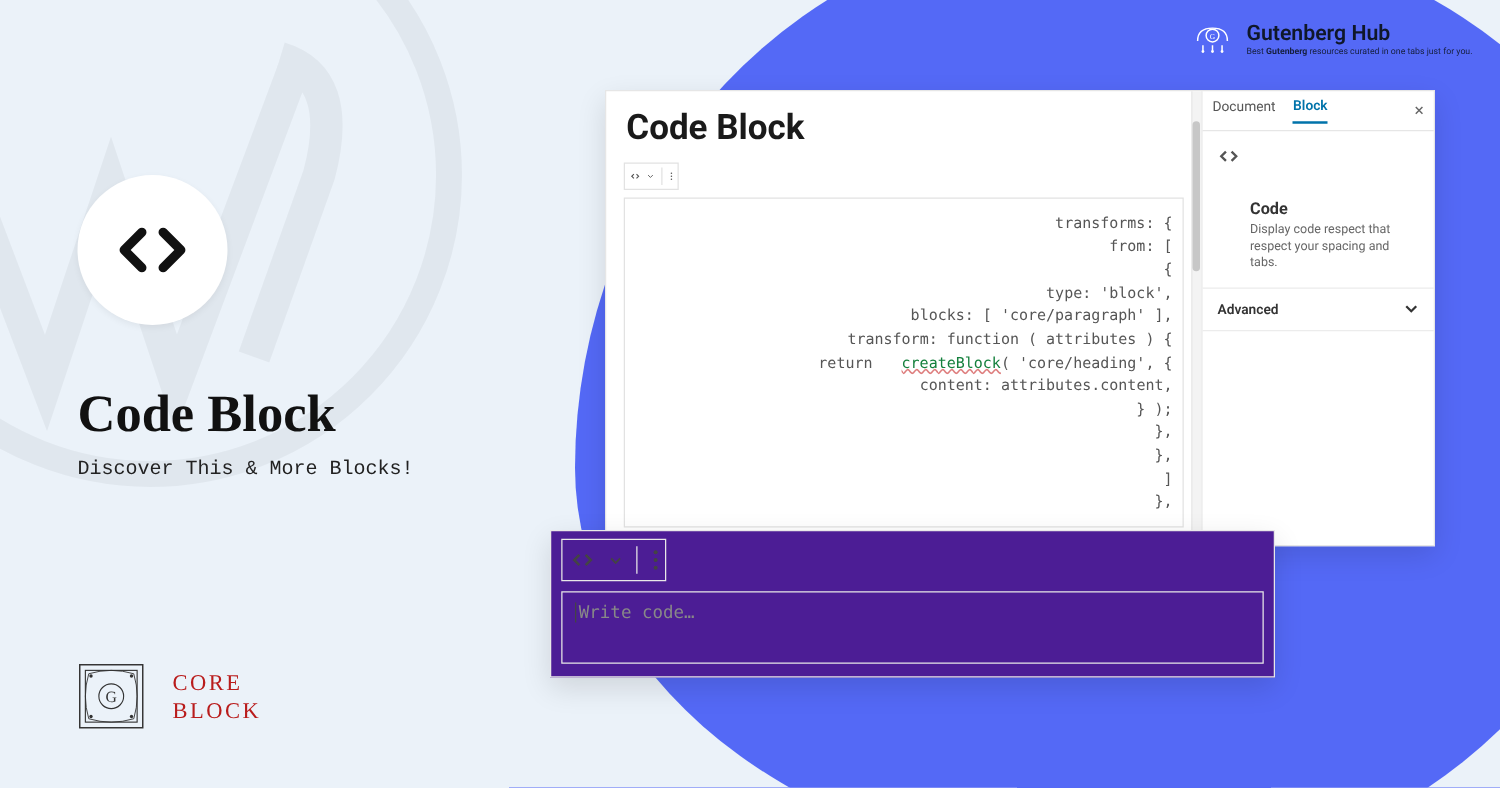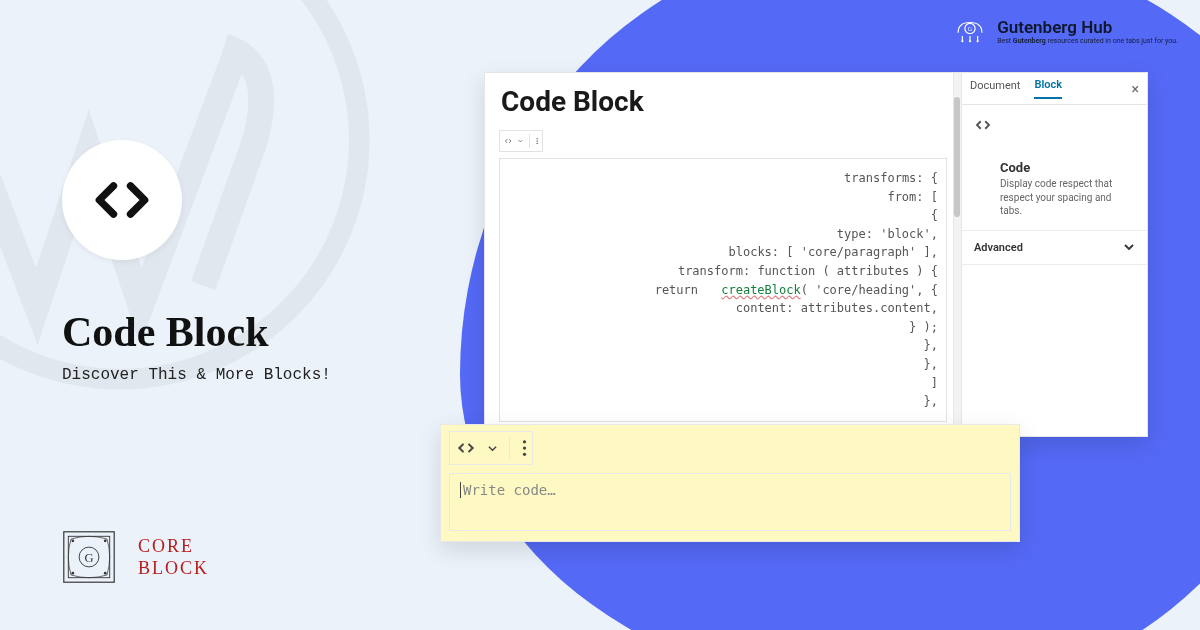--- a/index.html
+++ b/index.html
@@ -190,21 +190,21 @@
     font-weight:600;
     cursor:pointer;
   }
 
   
   .empty-block {
     position: absolute;
     left: 440px;
     top: 424px;
     width: 580px;
-    background: #fef9c3;
+    background: #4c1d95;
     border: 1px solid #e8e8e8;
     box-shadow: 0 8px 22px rgba(0,0,0,.12);
     padding: 6px 8px 10px;
   }
   .empty-toolbar {
     height: 34px;
     display:flex; align-items:center; gap:12px;
     border:1px solid #e8e8e8;
     width: 84px;
     margin-bottom: 8px;

